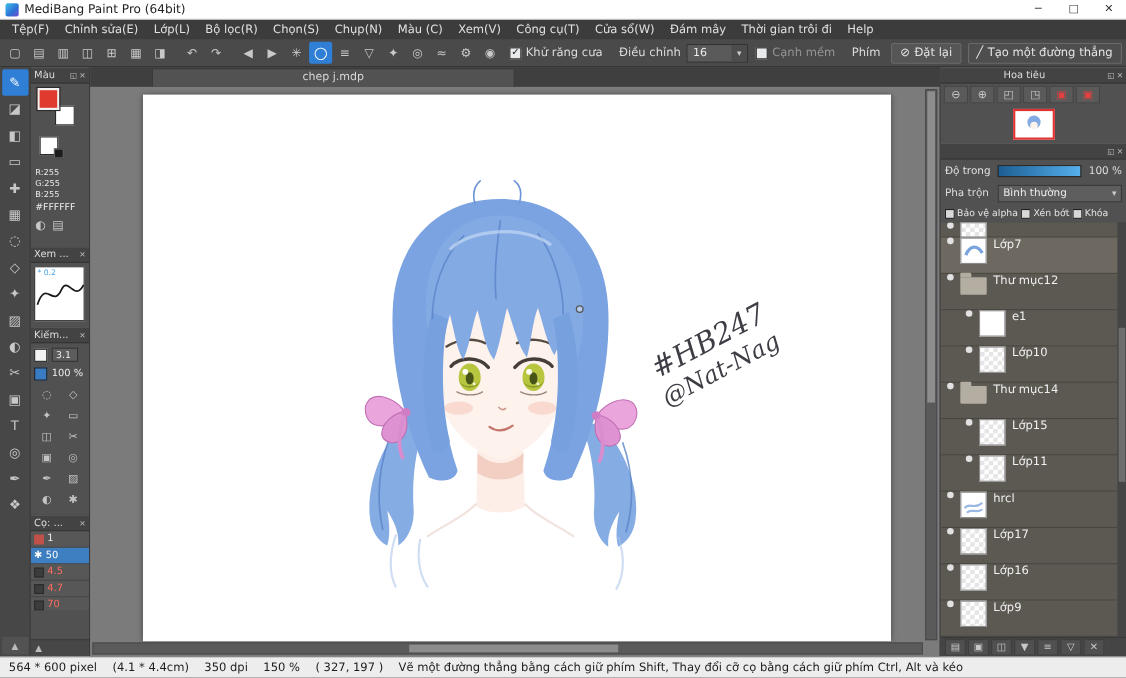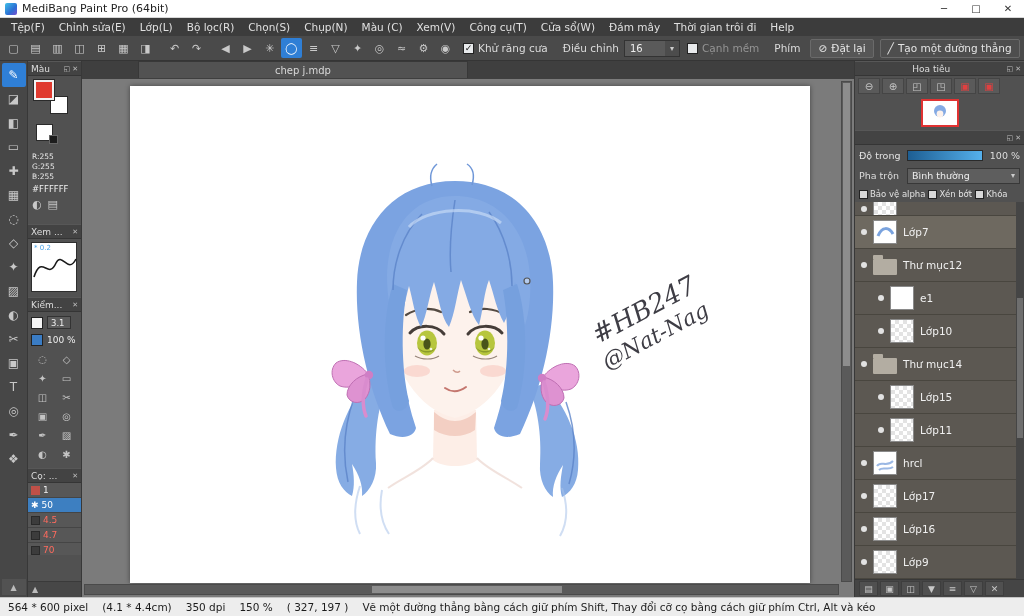--- a/index.html
+++ b/index.html
@@ -76,21 +76,21 @@
   .brow.sel { background:#3d7fc1; color:#fff; }
   .bsw { width:9px; height:9px; flex:none; }
   .bsw.red { background:#c05048; }
   .bsw.drk { background:#3c3c3c; border:1px solid #2a2a2a; }
   .brow .redtxt { color:#ff6b5e; }
   .brow.sel .star { font-size:9px; color:#fff; }
   .colbottom { margin-top:auto; height:16px; flex:none; display:flex; align-items:center; padding-left:4px; font-size:8px; color:#bbb; background:#474747; border-top:1px solid #3a3a3a; }
 
   
   .canvas-area { flex:1; min-width:0; display:flex; flex-direction:column; background:#6f6f6f; }
-  .tabbar { height:18px; flex:none; background:#3f3f3f; display:flex; align-items:flex-start; }
+  .tabbar { height:18px; flex:none; background:#3f3f3f; display:flex; align-items:center; }
   .tab { width:330px; height:17px; margin-left:56px; background:#525252; border:1px solid #383838; border-bottom:none; color:#d8d8d8; font-size:10px; display:flex; align-items:center; justify-content:center; }
   .viewport { flex:1; position:relative; background:#7b7b7b; overflow:hidden; }
   .canvas { position:absolute; left:48px; top:7px; width:680px; height:497px; background:#ffffff; box-shadow:0 0 5px rgba(0,0,0,0.45); }
   .art { position:absolute; inset:0; }
   .vscroll { position:absolute; top:2px; right:2px; bottom:15px; width:11px; background:#5a5a5a; border:1px solid #4a4a4a; }
   .vthumb { position:absolute; top:1px; left:1px; right:1px; height:283px; background:#8d8d8d; }
   .hscroll { position:absolute; left:2px; right:15px; bottom:2px; height:11px; background:#5a5a5a; border:1px solid #4a4a4a; }
   .hthumb { position:absolute; left:287px; width:190px; top:1px; bottom:1px; background:#8d8d8d; }
 
   
@@ -108,21 +108,21 @@
   .oprow .val { width:33px; text-align:right; flex:none; font-size:9.5px; }
   .blendrow { height:21px; flex:none; display:flex; align-items:center; gap:4px; padding:0 4px; font-size:9.5px; }
   .blendrow .lbl { width:44px; flex:none; }
   .dd { flex:1; height:16px; background:#5e5e5e; border:1px solid #383838; display:flex; align-items:center; padding:0 4px; font-size:9.5px; color:#eee; }
   .dd .dda { margin-left:auto; font-size:8px; color:#ccc; }
   .chkrow { height:16px; flex:none; display:flex; gap:3px; padding:0 4px; font-size:8.5px; color:#e2e2e2; white-space:nowrap; }
   .chk { width:9px; height:9px; background:#d8d8d8; border:1px solid #222; flex:none; }
   .chkrow label { display:flex; align-items:center; gap:2px; }
 
   .layerlist { flex:1; min-height:0; background:#4c4c4c; position:relative; overflow:hidden; padding-right:8px; }
-  .lrow { height:33px; display:flex; align-items:center; gap:6px; padding-left:6px; background:#5c5852; border-bottom:1px solid #49463f; }
+  .lrow { height:33px; display:flex; align-items:flex-start; gap:6px; padding-left:6px; background:#5c5852; border-bottom:1px solid #49463f; }
   .lrow.sel { background:#6d6820; background:#6e6960; }
   .lrow.ind { padding-left:23px; }
   .lrow.clip { height:14px; overflow:hidden; }
   .vdot { width:6px; height:6px; border-radius:50%; background:#e2e2e2; flex:none; }
   .lthumb { width:24px; height:24px; background:#fff; border:1px solid #8a8a8a; flex:none; overflow:hidden; }
   .checker { background-color:#fff;
     background-image:linear-gradient(45deg,#e3e3e3 26%,transparent 26%,transparent 74%,#e3e3e3 74%),
                      linear-gradient(45deg,#e3e3e3 26%,transparent 26%,transparent 74%,#e3e3e3 74%);
     background-size:8px 8px; background-position:0 0,4px 4px; }
   .folder { width:24px; height:16px; background:#b3ada2; border-radius:1px; position:relative; flex:none; margin-top:3px; }

